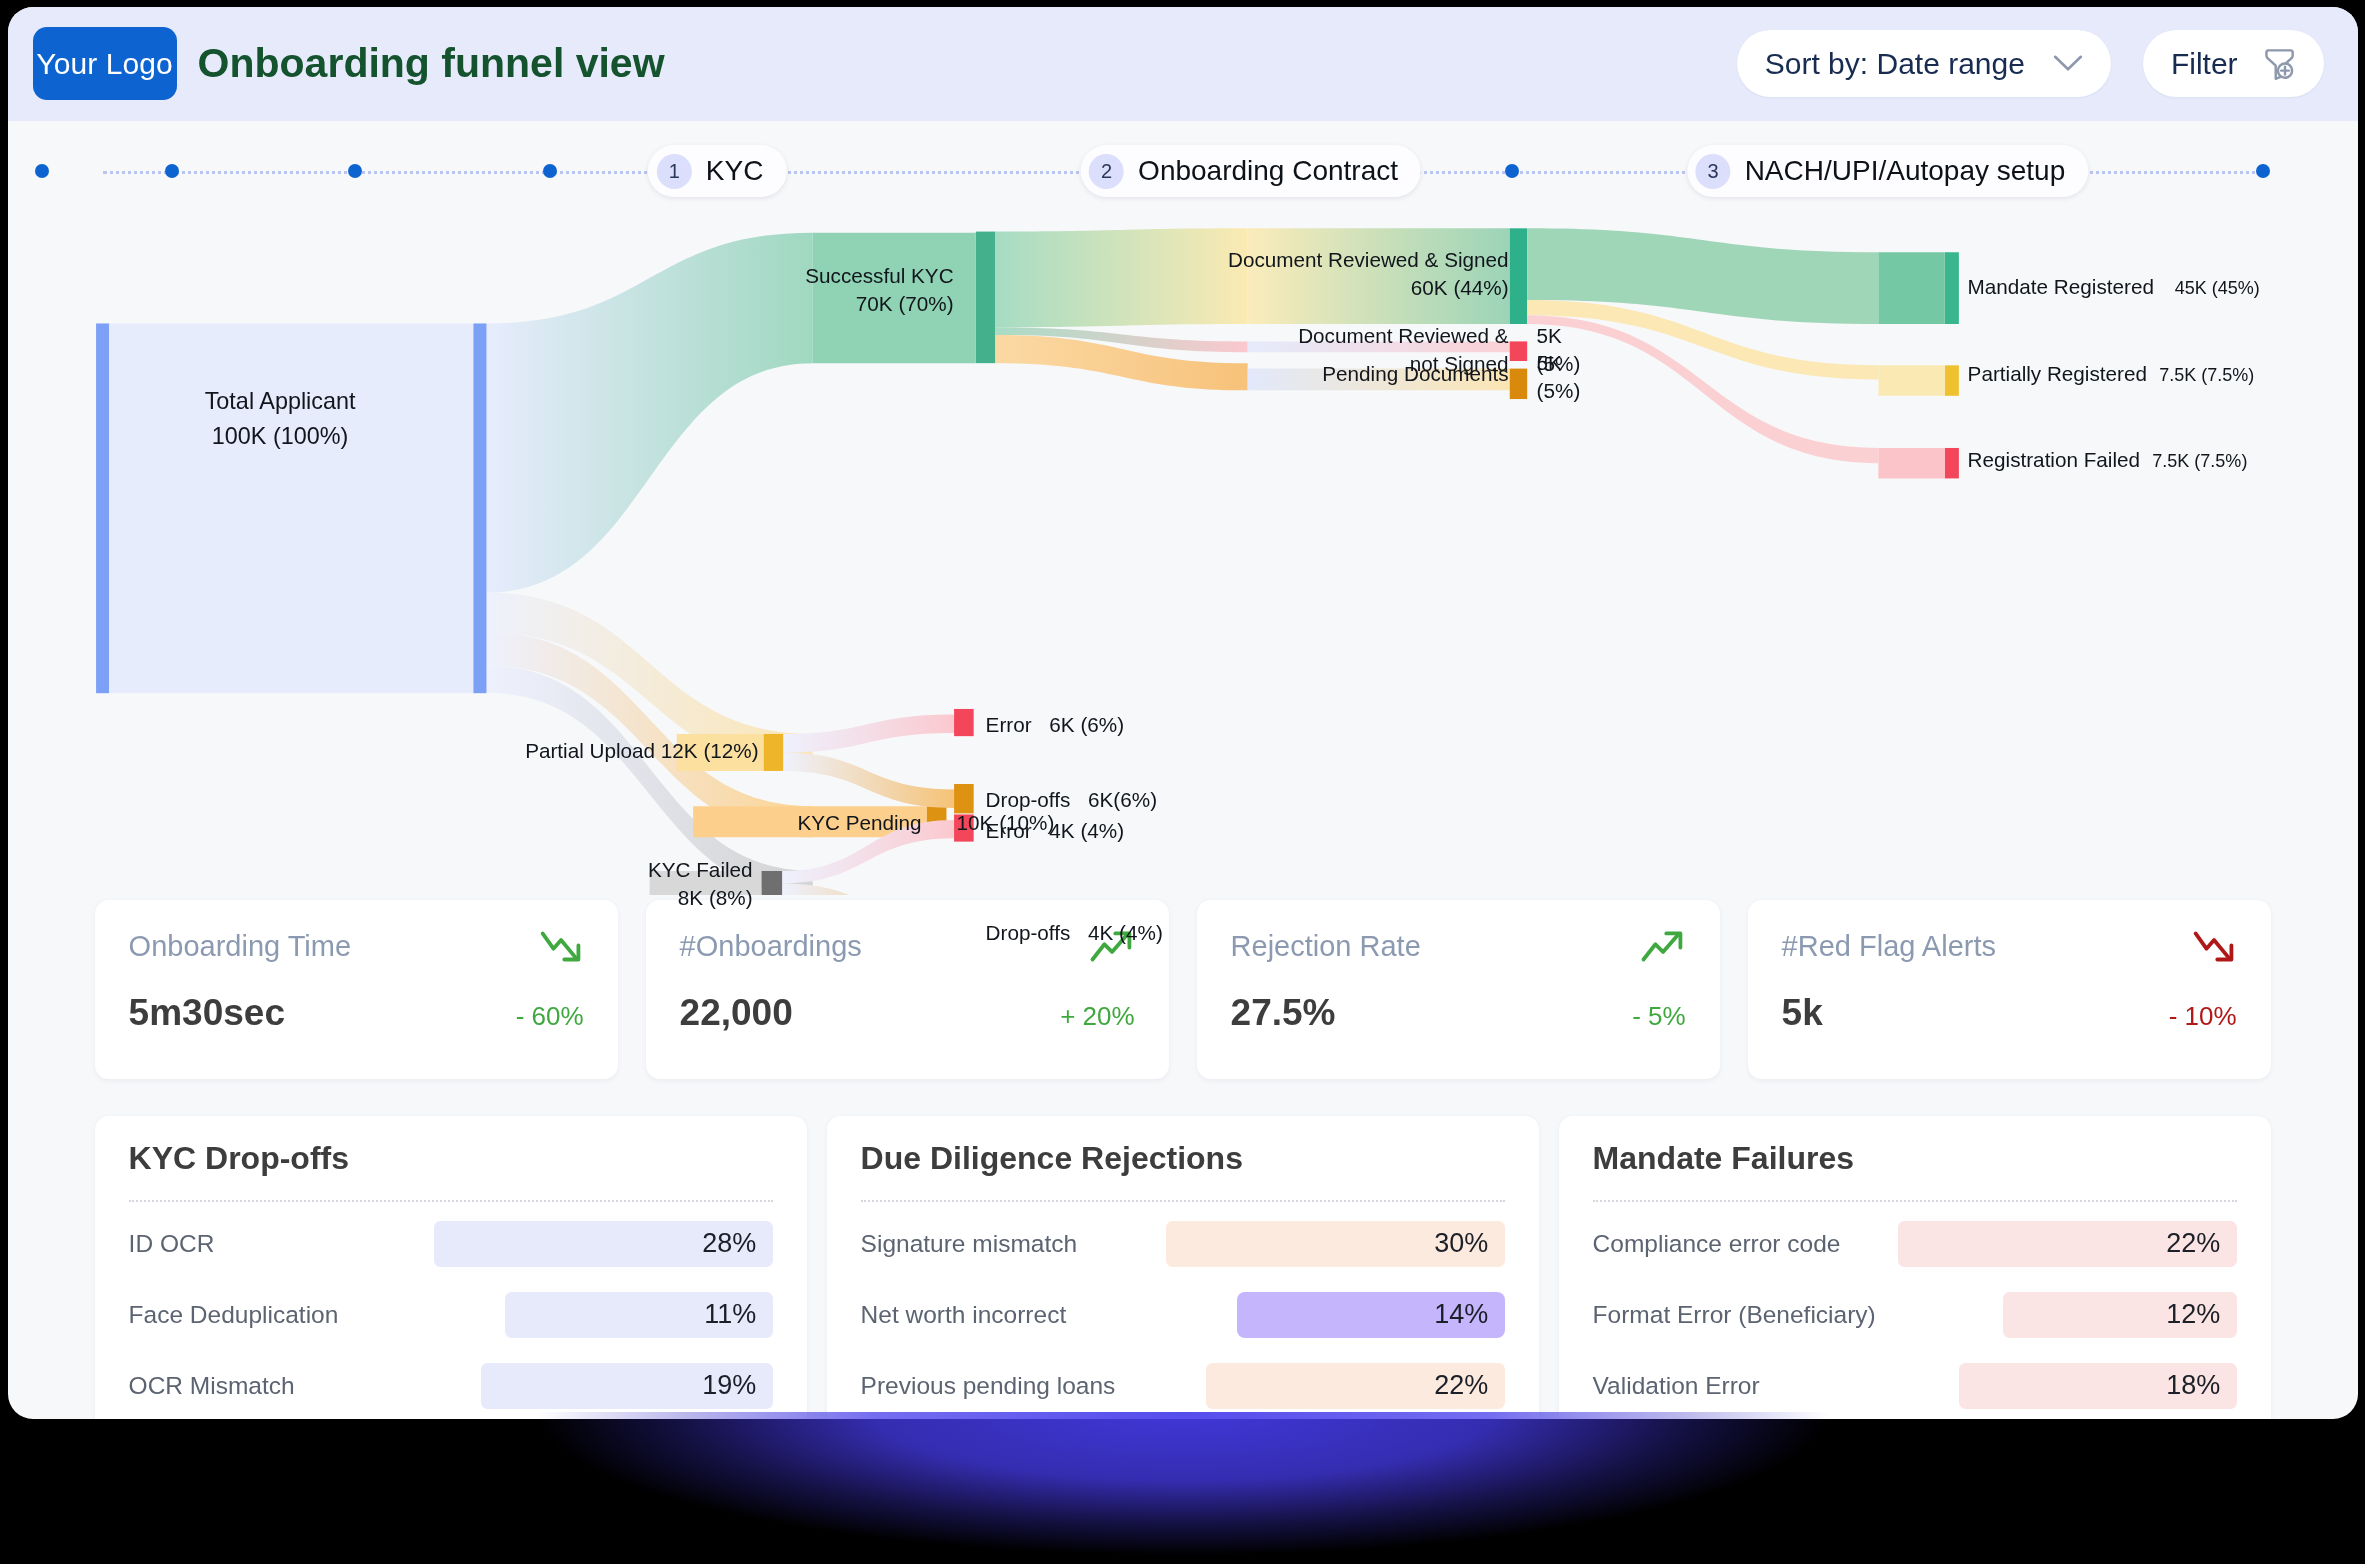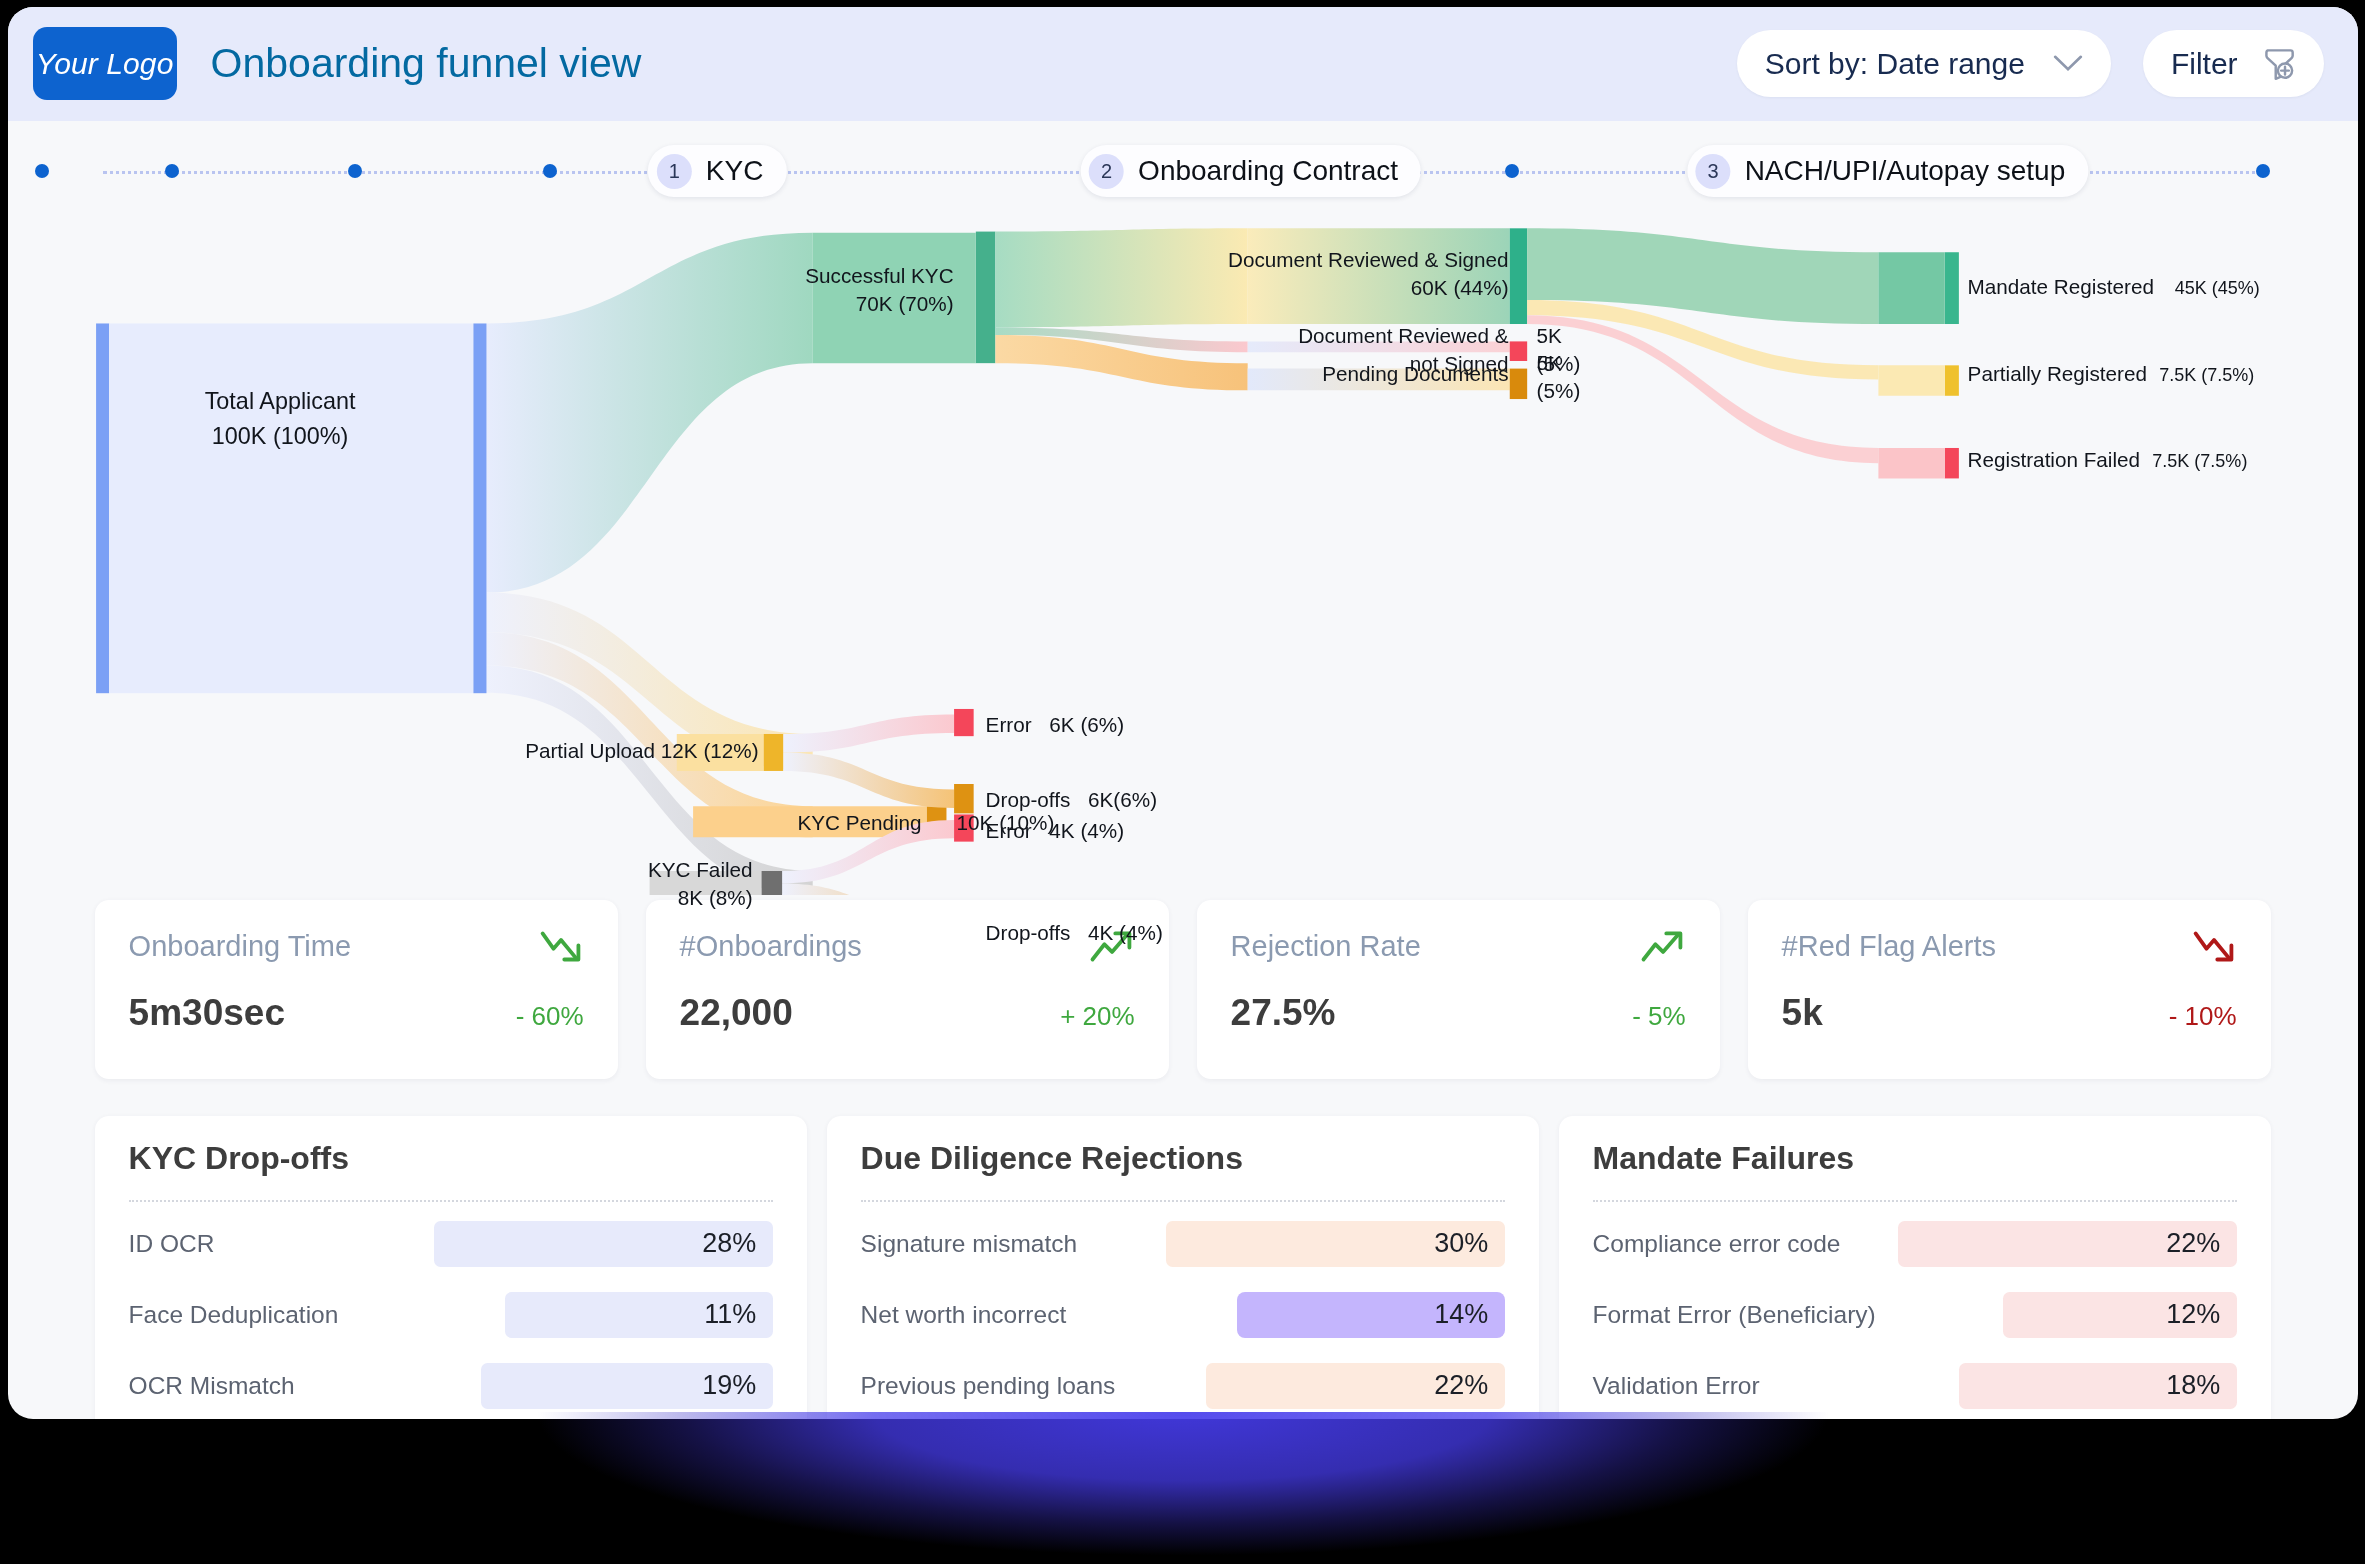--- a/index.html
+++ b/index.html
@@ -27,27 +27,27 @@
   }
   #logo {
     width: 144px; height: 73px;
     background: #0d63cf;
     border-radius: 14px;
     color: #fff;
     font-size: 30px;
     display: flex; align-items: center; justify-content: center;
     flex: none;
     letter-spacing: 0.1px;
-    font-style: italic;
   }
   #page-title {
-    margin-left: 34px;
+    margin-left: 21px;
     font-size: 41px;
-    color: #0369a1;
-    white-space: nowrap;
+    color: #14532d;
+    white-space: nowrap;
+    font-weight: bold;
   }
   #header-spacer { flex: 1; }
   .pill {
     height: 67px;
     background: #fff;
     border-radius: 35px;
     display: flex; align-items: center;
     padding: 0 28px;
     font-size: 30px;
     color: #182b50;

